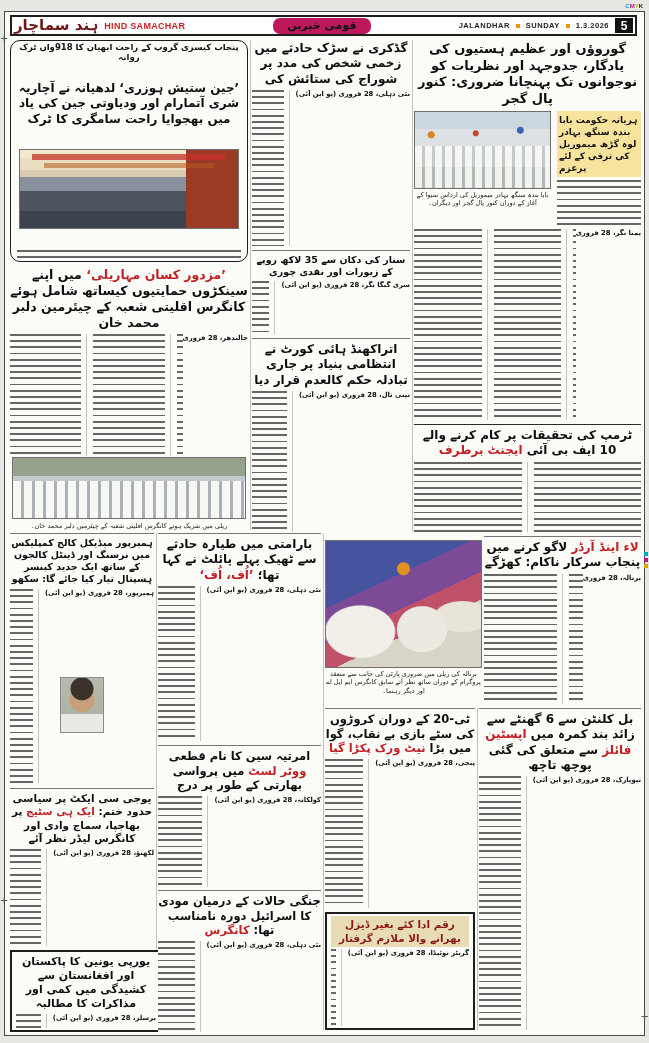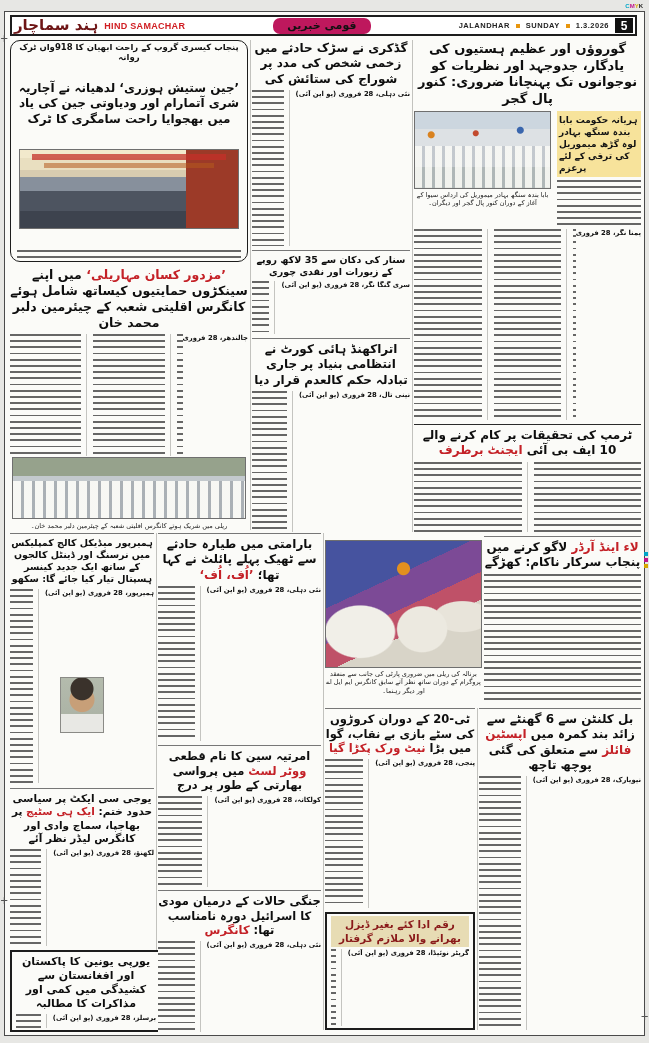--- a/index.html
+++ b/index.html
@@ -221,20 +221,24 @@
         </div>
     </div>
   </div>
 
   <div class="art topline" style="left:484px;top:536px;width:157px;height:168px">
     <div class="hl" style="font-size:12px">
       <span class="red">لاء اینڈ آرڈر</span><span> لاگو کرنے میں پنجاب سرکار ناکام: کھڑگے</span>
     </div>
     <div class="cols">
       <div class="col">
+          <span class="dl">برنالہ، 28 فروری</span>
+          <div class="tx"></div>
+        </div>
+      <div class="col">
           <div class="tx"></div>
         </div>
     </div>
   </div>
 
   <div class="art" style="left:325px;top:540px;width:157px;height:164px">
     <div id="ph-stage" class="photo"></div>
     <div class="cap">برنالہ کی ریلی میں ضروری پارٹی کی جانب سے منعقد پروگرام کے دوران ساتھ نظر آتے سابق کانگرس ایم ایل اے اور دیگر رہنما۔</div>
   </div>
 

